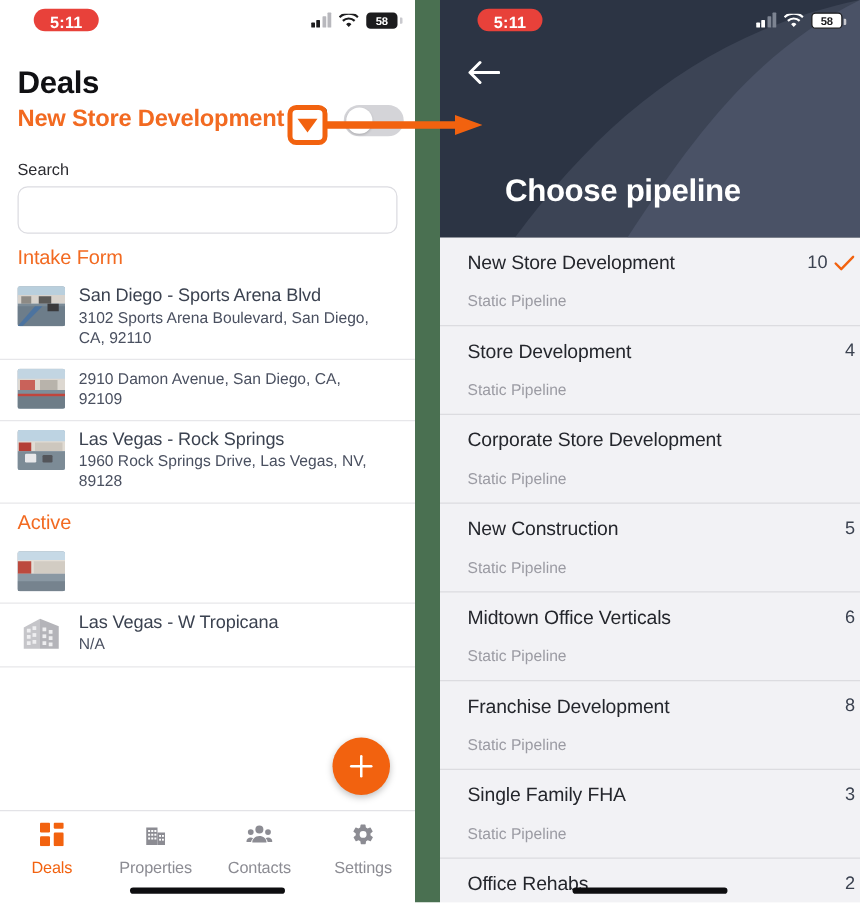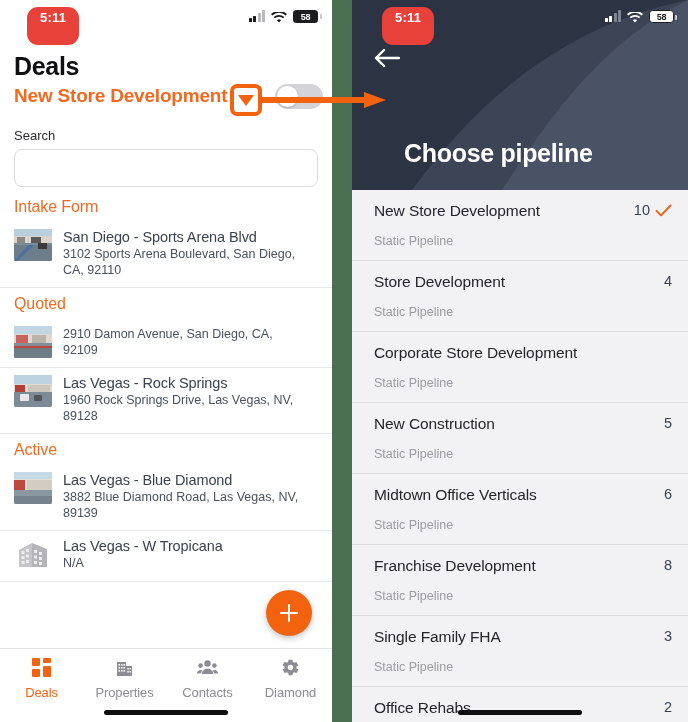--- a/index.html
+++ b/index.html
@@ -44,21 +44,21 @@
     align-items: center;
   }
   .time-pill {
     position: absolute;
     left: 27px; top: 7px;
     background: #e8413a;
     color: #ffffff;
     font-size: 13px;
     font-weight: bold;
     border-radius: 11px;
-    padding: 3px 13px 20px 13px;
+    padding: 3px 13px 0 13px;
     letter-spacing: .2px;
   }
   .status-icons {
     position: absolute;
     right: 14px; top: 10px;
     display: flex;
     align-items: flex-start;
     gap: 6px;
   }
   .sig { display: flex; align-items: flex-end; gap: 1.5px; height: 12px; }
@@ -305,21 +305,21 @@
     padding-right: 46px;
   }
   .psub {
     font-size: 12.5px;
     color: #9b9ba3;
     margin-top: 12px;
     line-height: 16px;
   }
   .pcount {
     position: absolute;
-    right: 16px; top: 12px;
+    right: 4px; top: 12px;
     font-size: 14.5px;
     color: #3b4250;
     display: flex; align-items: center; gap: 5px;
   }
   .check { width: 17px; height: 13px; }
   .r-home-ind {
     position: absolute;
     left: 50%; transform: translateX(-50%);
     bottom: 7px;
     width: 124px; height: 5px;
@@ -384,21 +384,20 @@
             <path d="M0 32 L14 16 L20 16 L4 32Z" fill="#3f6fa8" opacity=".7"></path>
             <rect x="24" y="14" width="9" height="6" fill="#3a3a3c"></rect>
           </svg>
         </span>
         <span class="deal-text">
           <span class="deal-name" style="display:block">San Diego - Sports Arena Blvd</span>
           <span class="deal-addr" style="display:block">3102 Sports Arena Boulevard, San Diego, CA, 92110</span>
         </span>
       </div>
 
-      <div class="section-head">Quoted</div>
       <div class="deal-row">
         <span class="thumb">
           <svg viewBox="0 0 38 32" preserveAspectRatio="none">
             <rect width="38" height="32" fill="#a8bdcd"></rect>
             <rect y="0" width="38" height="10" fill="#c2d5e2"></rect>
             <rect y="8" width="38" height="9" fill="#ddd8d1"></rect>
             <rect x="2" y="9" width="12" height="8" fill="#c9625a"></rect>
             <rect x="18" y="9" width="14" height="8" fill="#b8b3ab"></rect>
             <rect y="17" width="38" height="15" fill="#7f8e99"></rect>
             <rect y="22" width="38" height="10" fill="#6e7d88"></rect>
@@ -433,24 +432,20 @@
         <span class="thumb">
           <svg viewBox="0 0 38 32" preserveAspectRatio="none">
             <rect width="38" height="32" fill="#a6bccd"></rect>
             <rect y="0" width="38" height="9" fill="#c6d9e6"></rect>
             <rect y="7" width="38" height="11" fill="#e3ded6"></rect>
             <rect x="0" y="8" width="11" height="10" fill="#bc4a3e"></rect>
             <rect x="13" y="8" width="25" height="10" fill="#d2ccc3"></rect>
             <rect y="18" width="38" height="14" fill="#8a98a3"></rect>
             <rect y="24" width="38" height="8" fill="#76838e"></rect>
           </svg>
-        </span>
-        <span class="deal-text">
-          <span class="deal-name" style="display:block">Las Vegas - Blue Diamond</span>
-          <span class="deal-addr" style="display:block">3882 Blue Diamond Road, Las Vegas, NV, 89139</span>
         </span>
       </div>
       <div class="deal-row">
         <span class="thumb placeholder">
           <svg viewBox="0 0 38 32">
             <path d="M5 12 L18 5 L18 29 L5 29Z" fill="#c5c5c9"></path>
             <path d="M18 5 L33 11 L33 29 L18 29Z" fill="#b4b4b9"></path>
             <g fill="#eeeef0">
               <rect x="7.5" y="13" width="3" height="3"></rect>
                 <rect x="12" y="11" width="3" height="3"></rect>
@@ -526,21 +521,21 @@
             </svg>
         </span>
         <span class="lbl">Contacts</span>
       </div>
       <div class="tab">
         <span>
           <svg width="19" height="19" viewBox="0 0 24 24">
               <path fill="#8c8c93" d="M19.4 13a7.8 7.8 0 0 0 0-2l2.1-1.6a.5.5 0 0 0 .1-.6l-2-3.5a.5.5 0 0 0-.6-.2l-2.5 1a7.3 7.3 0 0 0-1.7-1l-.4-2.6a.5.5 0 0 0-.5-.4h-4a.5.5 0 0 0-.5.4l-.4 2.6a7.3 7.3 0 0 0-1.7 1l-2.5-1a.5.5 0 0 0-.6.2l-2 3.5a.5.5 0 0 0 .1.6L4.6 11a7.8 7.8 0 0 0 0 2l-2.1 1.6a.5.5 0 0 0-.1.6l2 3.5a.5.5 0 0 0 .6.2l2.5-1a7.3 7.3 0 0 0 1.7 1l.4 2.6a.5.5 0 0 0 .5.4h4a.5.5 0 0 0 .5-.4l.4-2.6a7.3 7.3 0 0 0 1.7-1l2.5 1a.5.5 0 0 0 .6-.2l2-3.5a.5.5 0 0 0-.1-.6zM12 15.5A3.5 3.5 0 1 1 15.5 12 3.5 3.5 0 0 1 12 15.5z"></path>
             </svg>
         </span>
-        <span class="lbl">Diamond</span>
+        <span class="lbl">Settings</span>
       </div>
       <div class="home-ind"></div>
     </div>
   </div>
 
   <div class="divider-strip"></div>
 
   <div class="phone-right">
 
     <div class="rheader">

